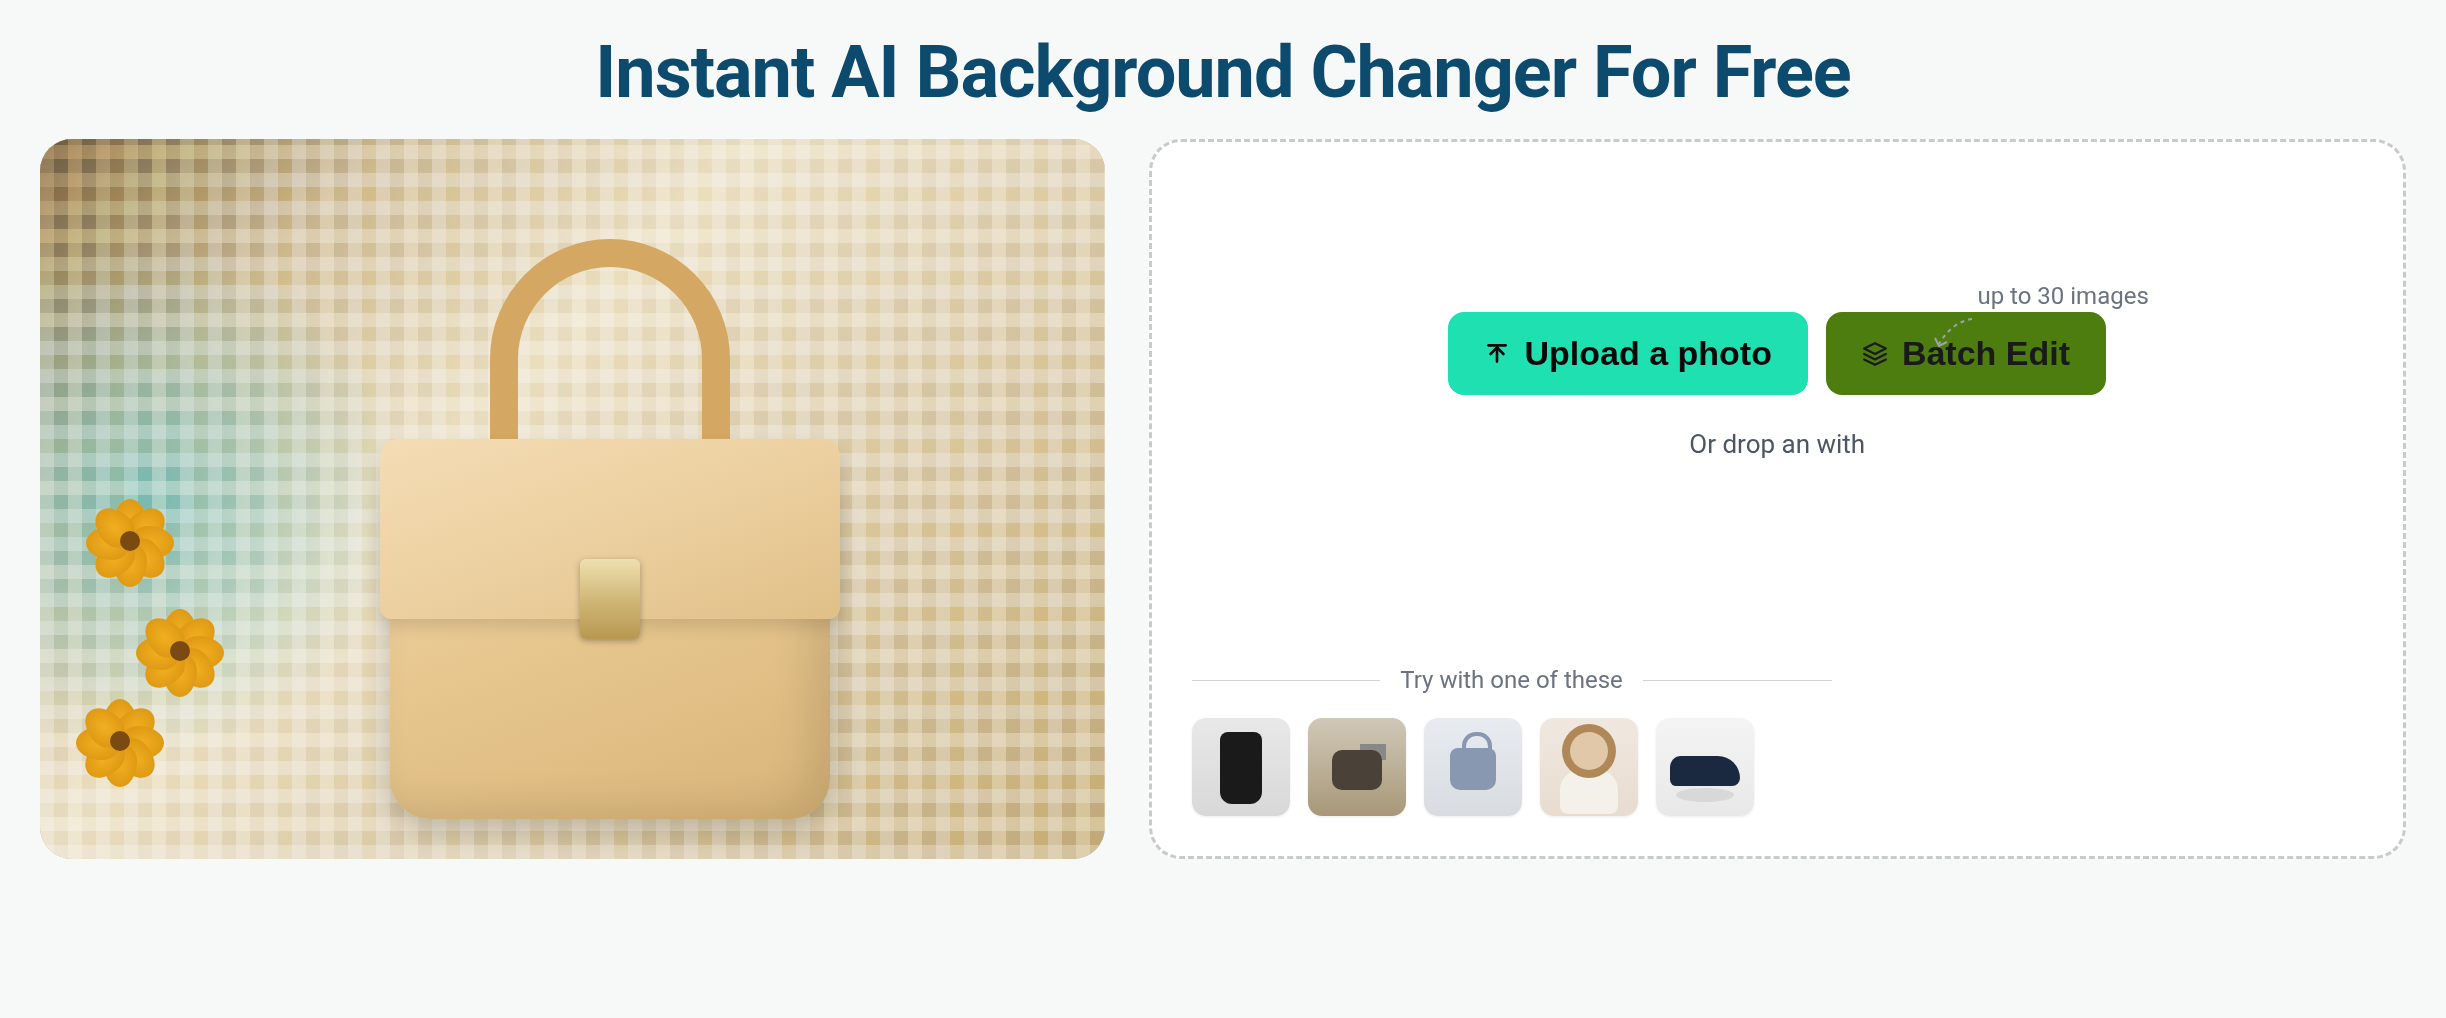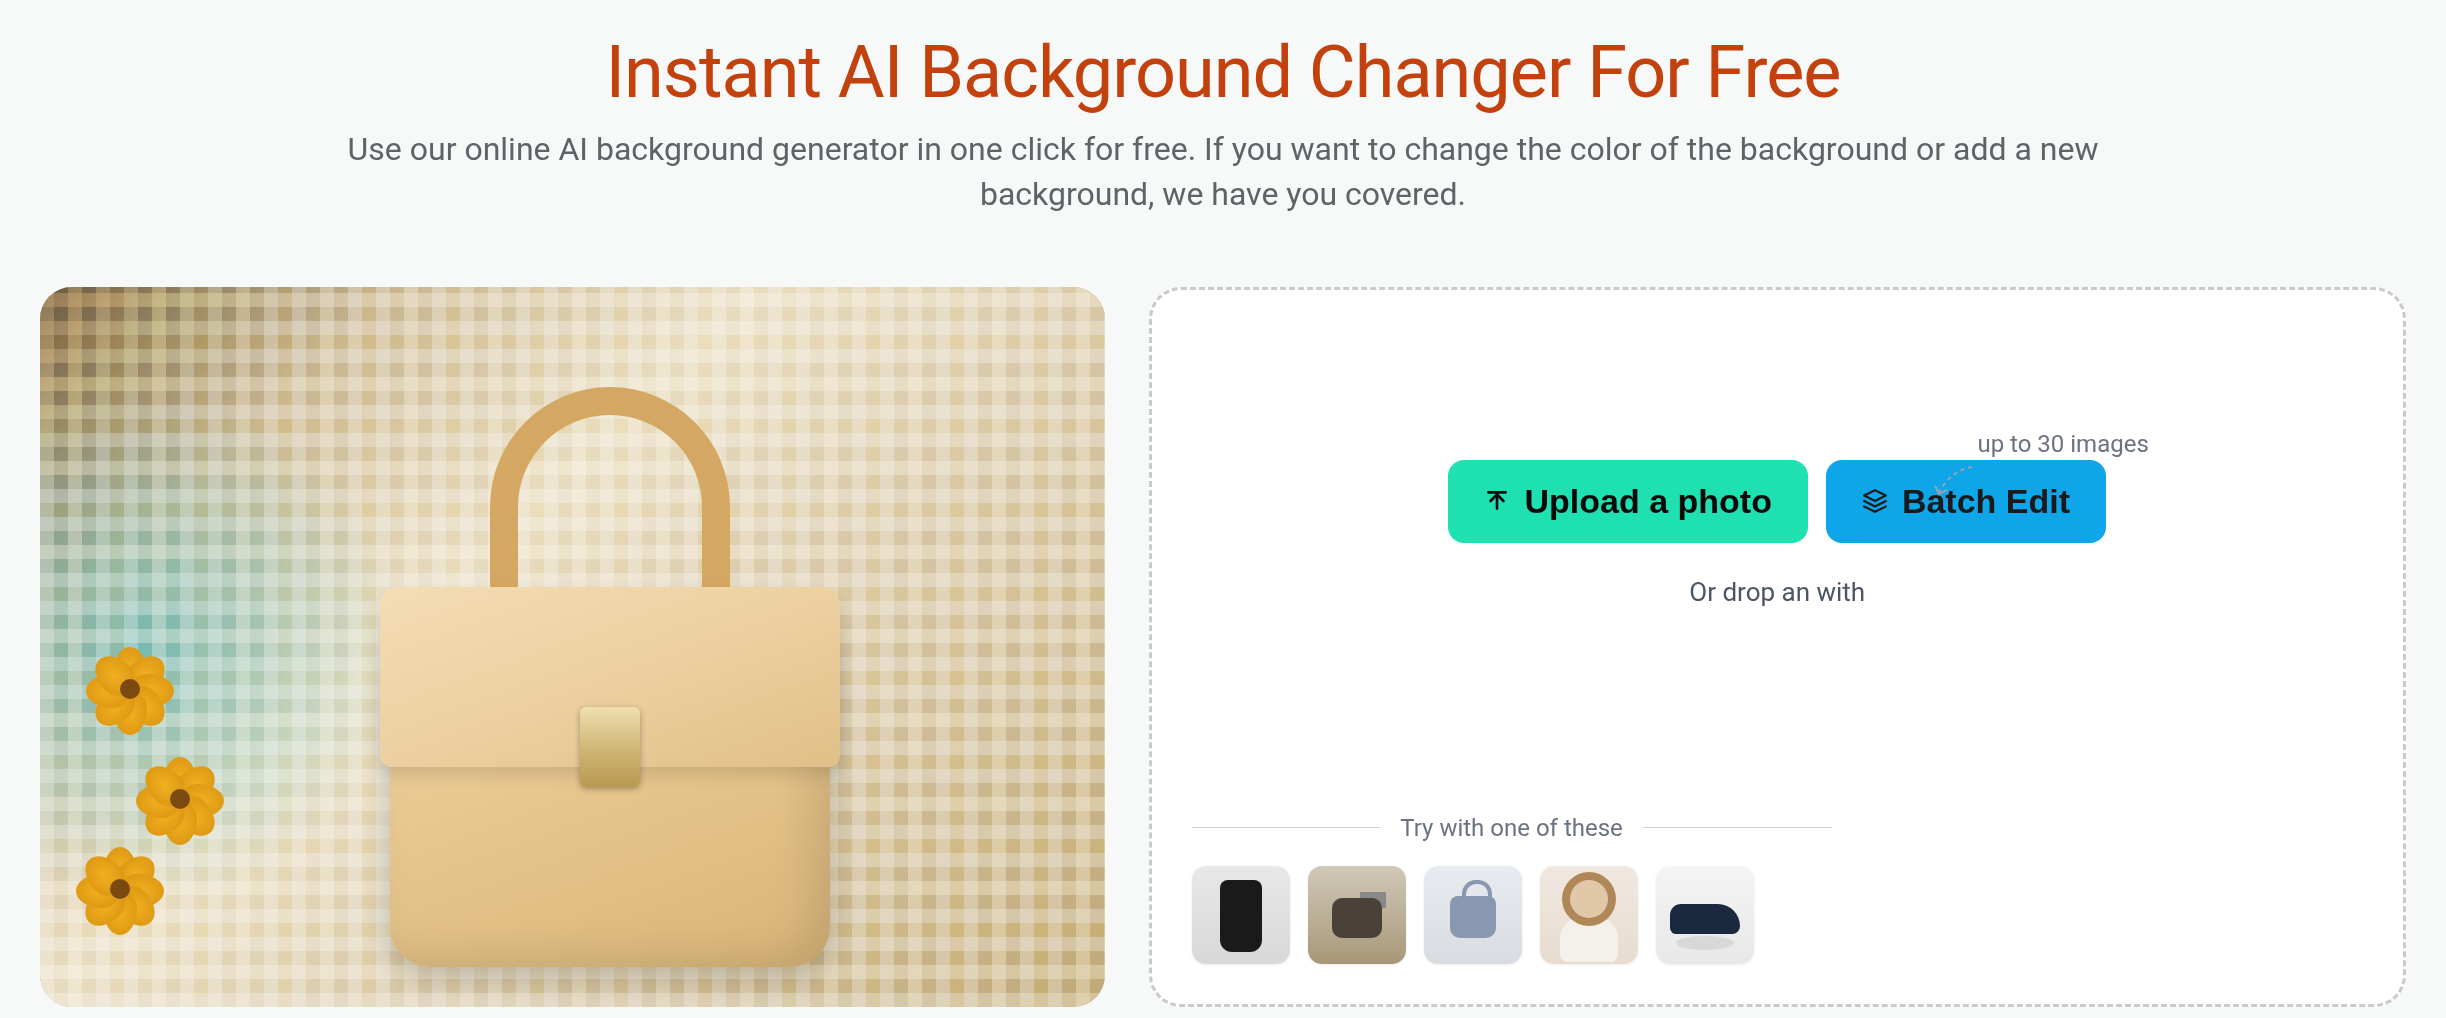--- a/index.html
+++ b/index.html
@@ -11,24 +11,24 @@
     height: 1018px;
     overflow: hidden;
   }
   .container {
     width: 100%;
     padding: 20px 40px 40px 40px;
   }
   .hero-title {
     text-align: center;
     font-size: 72px;
-    font-weight: 400;
-    color: #c2410c;
+    font-weight: 700;
+    color: #0c4a6e;
     margin-top: 10px;
-    margin-bottom: 12px;
+    margin-bottom: 24px;
     letter-spacing: -1px;
   }
   .hero-subtitle {
     text-align: center;
     font-size: 32px;
     color: #5f6368;
     line-height: 1.4;
     max-width: 1900px;
     margin: 0 auto 70px auto;
     font-weight: 400;
@@ -193,21 +193,21 @@
     font-size: 34px;
     font-weight: 700;
     border: none;
     cursor: pointer;
   }
   .btn-primary {
     background: #1fe0b0;
     color: #0a0a0a;
   }
   .btn-secondary {
-    background: #0ea5e9;
+    background: #4d7c0f;
     color: #1a1a1a;
   }
   .drop-text {
     font-size: 26px;
     color: #4b5563;
     margin-top: 10px;
   }
   .samples-section {
     margin-top: auto;
     width: 100%;
@@ -260,21 +260,20 @@
   .thumb.t5::before { content:""; position:absolute; left:20px; top:70px; width:58px; height:14px; background:#d8d8d8; border-radius:50%; }
 
   .icon-svg { display:block; }
 </style>
 </head>
 <body>
 
 <div class="container">
 
   <h1 class="hero-title">Instant AI Background Changer For Free</h1>
-  <p class="hero-subtitle">Use our online AI background generator in one click for free. If you want to change the color of the background or add a new background, we have you covered.</p>
 
   <div class="panels">
 
     <div class="preview-panel">
       <div class="preview-bg"></div>
       <div class="pixel-overlay"></div>
       <div class="flowers">
         <div class="flower f1">
           <div class="petal" style="transform: rotate(0deg);"></div>
           <div class="petal" style="transform: rotate(45deg);"></div>

